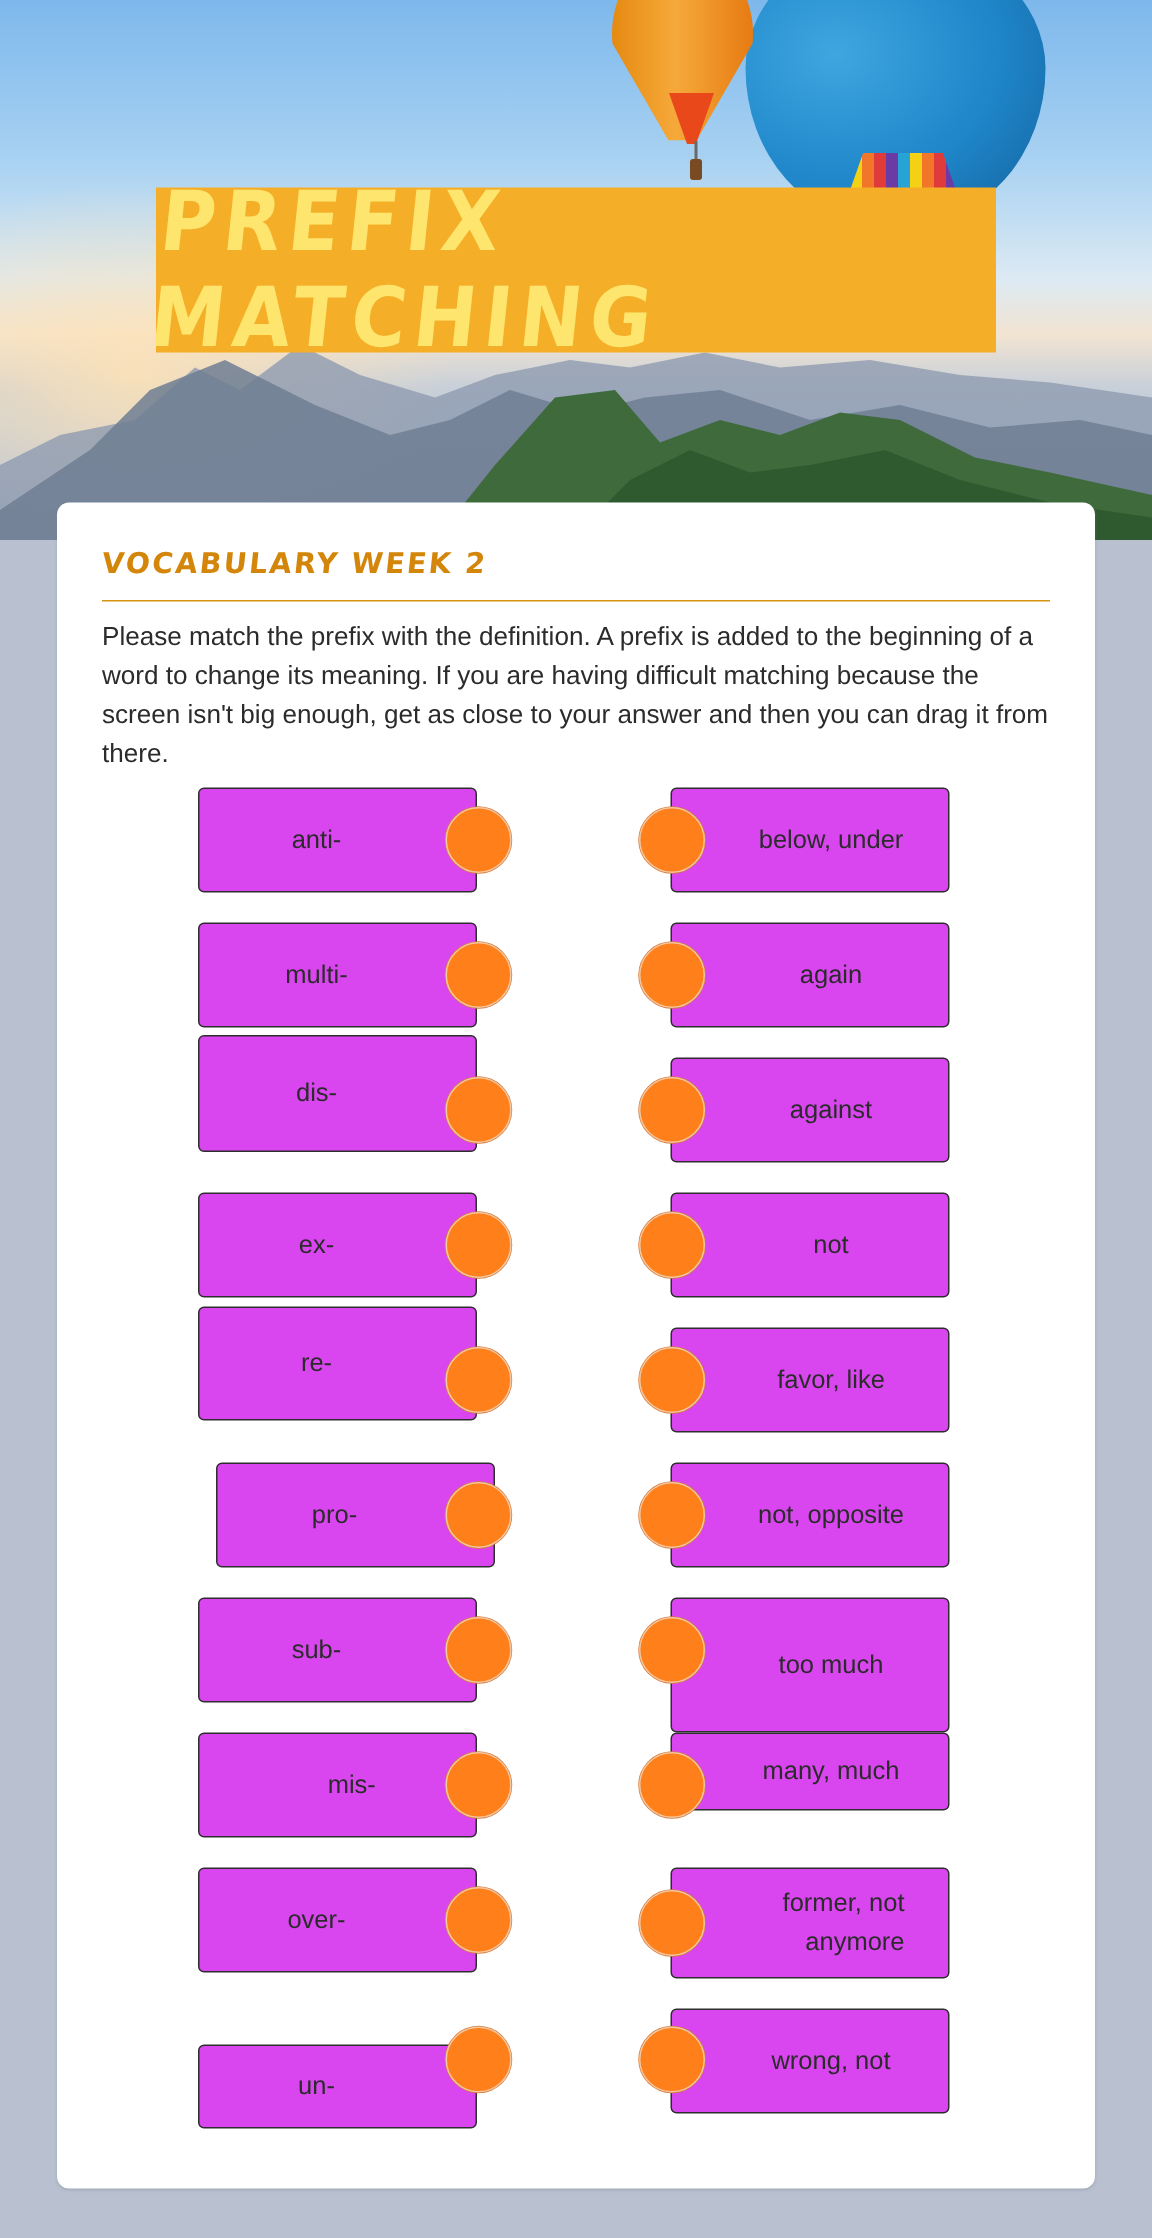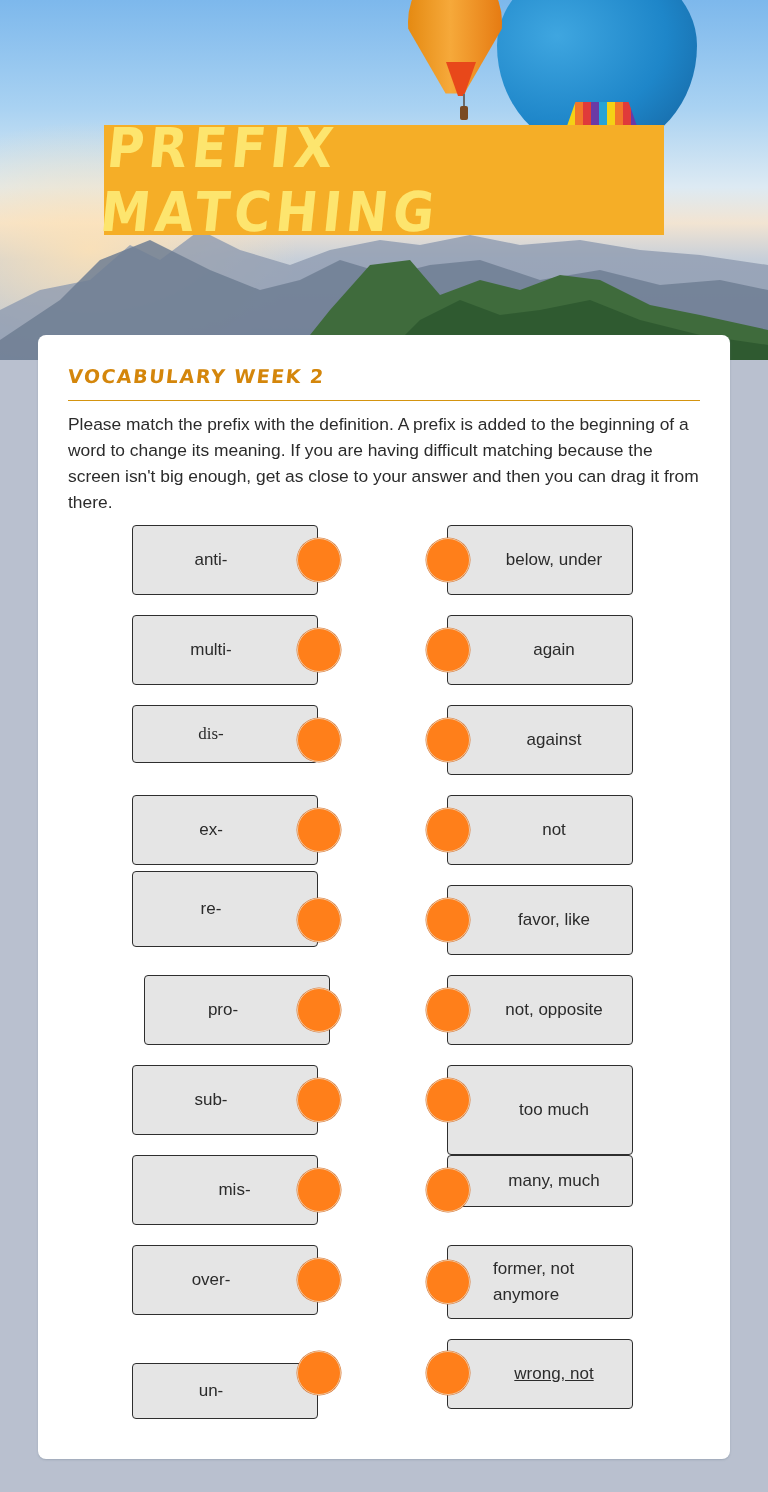--- a/index.html
+++ b/index.html
@@ -60,23 +60,23 @@
     font-family: "DejaVu Sans", sans-serif; font-weight: bold;
     font-size: 19px; letter-spacing: 1.5px; color: #D4860B;
     text-transform: uppercase; transform: skewX(-6deg);
   }
   .card-rule { position: absolute; left: 30px; top: 65px; width: 632px; height: 1px; background: #D4940F; }
   .instructions {
     position: absolute; left: 30px; top: 76px; width: 636px;
     font-family: "Liberation Sans", sans-serif; font-size: 17.4px; line-height: 26px; color: #2B2B2B;
   }
   .match-box {
-    position: absolute; width: 186px; background: #e5e5e5;
+    position: absolute; width: 186px; background: #d946ef;
     border: 1px solid #2E2E2E; border-radius: 4px; box-sizing: border-box;
-    display: flex; align-items: center; justify-content: center; text-align: left;
+    display: flex; align-items: center; justify-content: center; text-align: right;
     font-family: "Liberation Sans", sans-serif; font-size: 17px; line-height: 26px; color: #2B2B2B;
     cursor: pointer;
   }
   .match-box.left { left: 94px; padding-right: 28px; }
   .match-box.right { left: 409px; padding-left: 28px; }
   .dot {
     position: absolute; width: 42px; height: 42px; border-radius: 50%;
     background: #FF7F1A; border: 1.5px solid #F1C7A0; box-sizing: content-box;
     box-shadow: 0 0 0 0.5px #D87A3A; cursor: grab;
   }
@@ -120,21 +120,21 @@
 
   <div class="match-box left" style="top:280px;height:70px;">
       <span>multi-</span>
     </div>
   <div class="dot" style="left:259px;top:293px;"></div>
   <div class="match-box right" style="top:280px;height:70px;">
       <span>again</span>
     </div>
   <div class="dot" style="left:388px;top:293px;"></div>
 
-  <div class="match-box left" style="top:370px;height:58px;font-family:Liberation Serif, serif;">
+  <div class="match-box left" style="top:355px;height:78px;">
       <span>dis-</span>
     </div>
   <div class="dot" style="left:259px;top:383px;"></div>
   <div class="match-box right" style="top:370px;height:70px;">
       <span>against</span>
     </div>
   <div class="dot" style="left:388px;top:383px;"></div>
 
   <div class="match-box left" style="top:460px;height:70px;">
       <span>ex-</span>
@@ -187,17 +187,17 @@
   <div class="dot" style="left:259px;top:923px;"></div>
   <div class="match-box right" style="top:910px;height:74px;padding-left:36px;padding-right:20px;">
       <span style="display:block;width:110px;">former, not anymore</span>
     </div>
   <div class="dot" style="left:388px;top:925px;"></div>
 
   <div class="match-box left" style="top:1028px;height:56px;">
       <span>un-</span>
     </div>
   <div class="dot" style="left:259px;top:1016px;"></div>
-  <div class="match-box right" style="top:1004px;height:70px;text-decoration:underline;">
+  <div class="match-box right" style="top:1004px;height:70px;">
       <span>wrong, not</span>
     </div>
   <div class="dot" style="left:388px;top:1016px;"></div>
 </div>
 
 </body></html>

